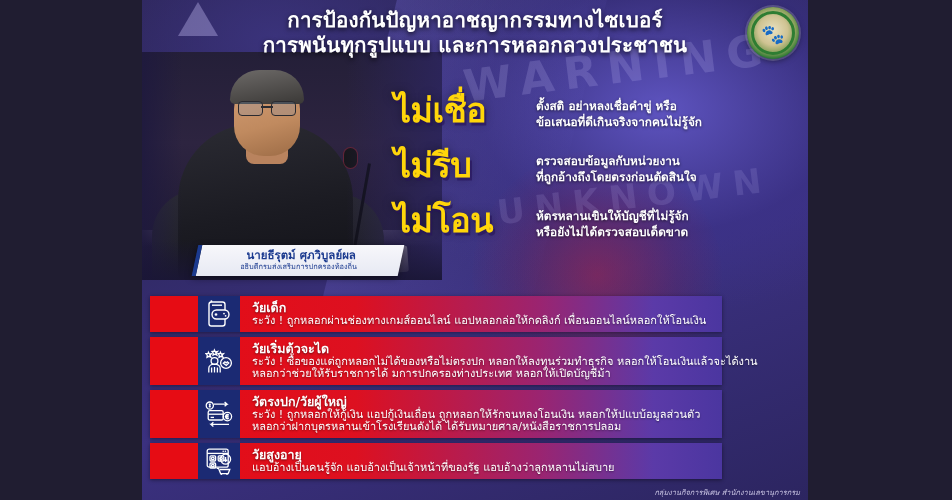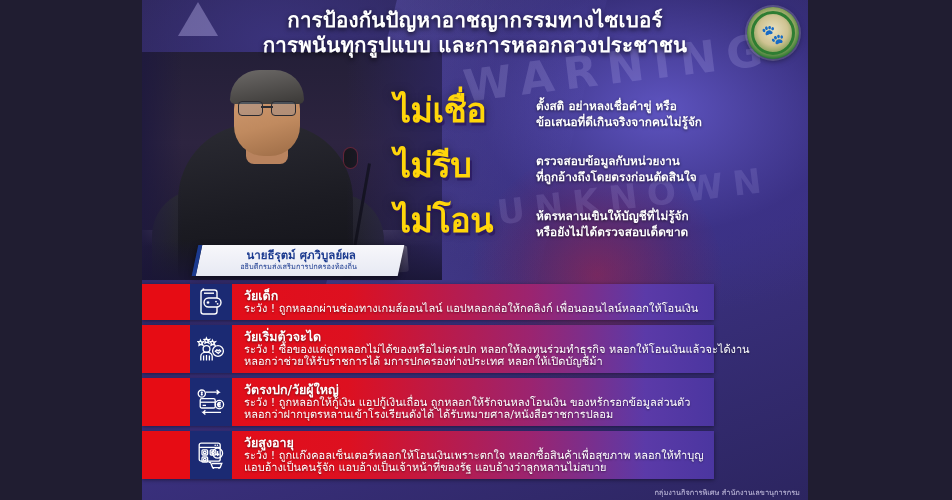--- a/index.html
+++ b/index.html
@@ -274,21 +274,21 @@
     font-size: 11.8px;
     font-weight: bold;
     line-height: 16.5px;
     text-shadow: 0 1px 3px rgba(0,0,0,.6);
   }
   .slogan-desc span { display: block; white-space: nowrap; }
 
   
   .agelist {
     position: absolute;
-    left: 0; bottom: 14px;
+    left: 8px; bottom: 14px;
     width: 572px;
     z-index: 7;
   }
   .age-row {
     position: relative;
     display: flex;
     align-items: stretch;
     margin-bottom: 5px;
     background: linear-gradient(90deg, #e60c14 0%, #dd1020 36%, #9b2470 68%, #5b3aa8 88%, #4b36a0 100%);
     box-shadow: 0 1px 4px rgba(0,0,0,.45);
@@ -331,20 +331,21 @@
   
   .footer {
     position: absolute;
     right: 8px; bottom: 2px;
     color: #d8d3ef;
     font-size: 7.4px;
     line-height: 10px;
     z-index: 8;
     white-space: nowrap;
     opacity: .92;
+    font-style: italic;
   }
 </style>
 </head>
 <body>
 
 <div id="stage">
   <div id="poster">
 
     <div class="bg-base"></div>
     <div class="bg-sheen"></div>
@@ -478,21 +479,21 @@
             <path d="M3.2 13.2h15"></path>
             <path d="M5.6 16.4h3.4"></path>
             <circle cx="22.4" cy="15.6" r="4.2"></circle>
             <path d="M23.8 13.9a2.1 2.1 0 100 3.4M21 14.8h2.6M21 16.2h2.6"></path>
             <path d="M24 23.4H6l2.4 2.1M6 23.4l2.4-2.1"></path>
           </svg>
         </div>
         <div class="age-text">
           <span class="age-title">วัตรงปก/วัยผู้ใหญ่</span>
           <div class="age-desc">
-            <span>ระวัง ! ถูกหลอกให้กู้เงิน แอปกู้เงินเถื่อน ถูกหลอกให้รักจนหลงโอนเงิน ของหร้กรอกข้อมูลส่วนตัว</span>
+            <span>ระวัง ! ถูกหลอกให้กู้เงิน แอปกู้เงินเถื่อน ถูกหลอกให้รักจนหลงโอนเงิน หลอกให้ปแบบ้อมูลส่วนตัว</span>
             <span>หลอกว่าฝากบุตรหลานเข้าโรงเรียนดังได้ ได้รับหมายศาล/หนังสือราชการปลอม</span>
           </div>
         </div>
       </div>
 
       <div class="age-row">
         <div class="lead"></div>
         <div class="age-icon">
           <svg width="28" height="28" viewBox="0 0 28 28" fill="none" stroke="#ffffff" stroke-width="1.3">
             <rect x="2.2" y="2.2" width="21" height="18" rx="2"></rect>
@@ -508,21 +509,20 @@
             <circle cx="20.6" cy="12.2" r="5"></circle>
             <path d="M20.6 9.9v4.4M18.9 12.8l1.7 1.6 1.7-1.6"></path>
             <path d="M11.6 21.4h2l2 5.2h7.6l1.6-4.1h-9.8"></path>
             <circle cx="16.4" cy="27" r="0.9" fill="#ffffff" stroke="none"></circle>
             <circle cx="22" cy="27" r="0.9" fill="#ffffff" stroke="none"></circle>
           </svg>
         </div>
         <div class="age-text">
           <span class="age-title">วัยสูงอายุ</span>
           <div class="age-desc">
-            <span>ระวัง ! ถูกแก๊งคอลเซ็นเตอร์หลอกให้โอนเงินเพราะตกใจ หลอกซื้อสินค้าเพื่อสุขภาพ หลอกให้ทำบุญ</span>
             <span>แอบอ้างเป็นคนรู้จัก แอบอ้างเป็นเจ้าหน้าที่ของรัฐ แอบอ้างว่าลูกหลานไม่สบาย</span>
           </div>
         </div>
       </div>
 
     </div>
 
     <div class="footer">กลุ่มงานกิจการพิเศษ สำนักงานเลขานุการกรม</div>
 
   </div>

